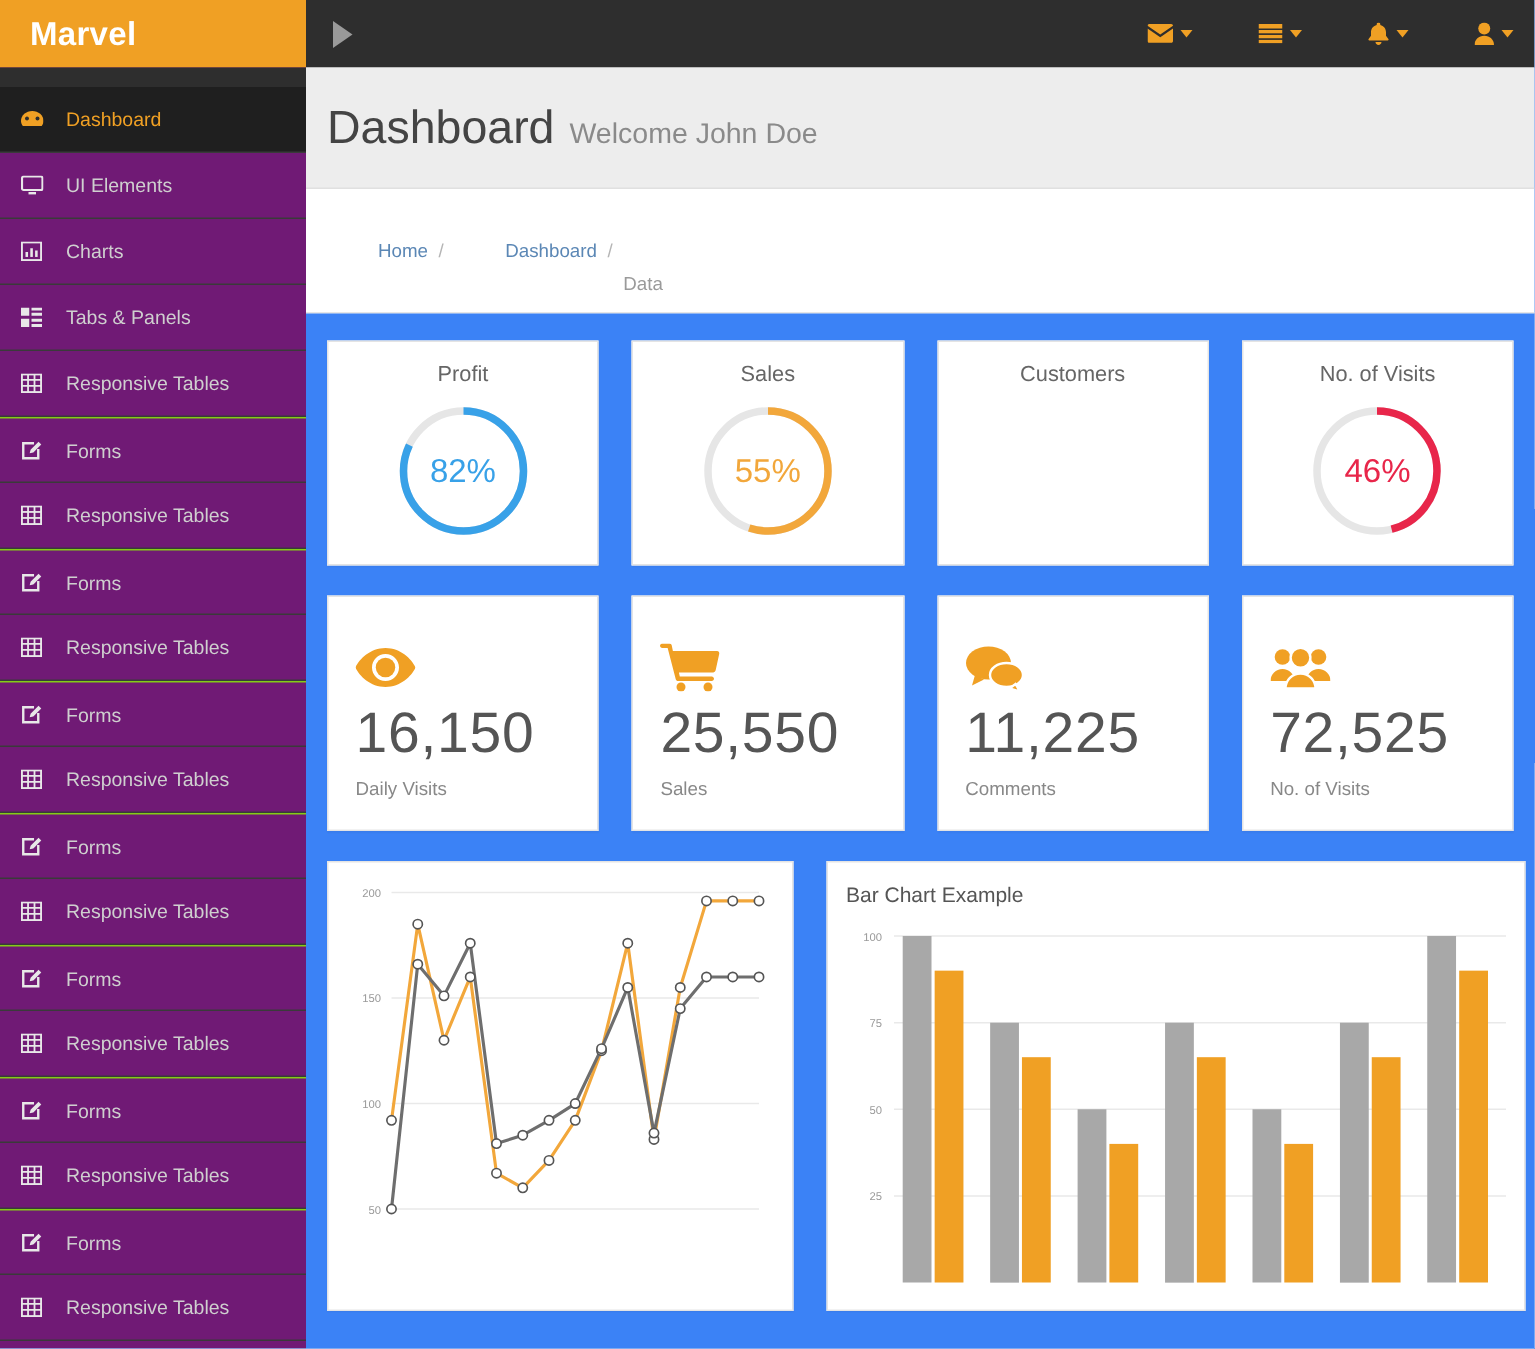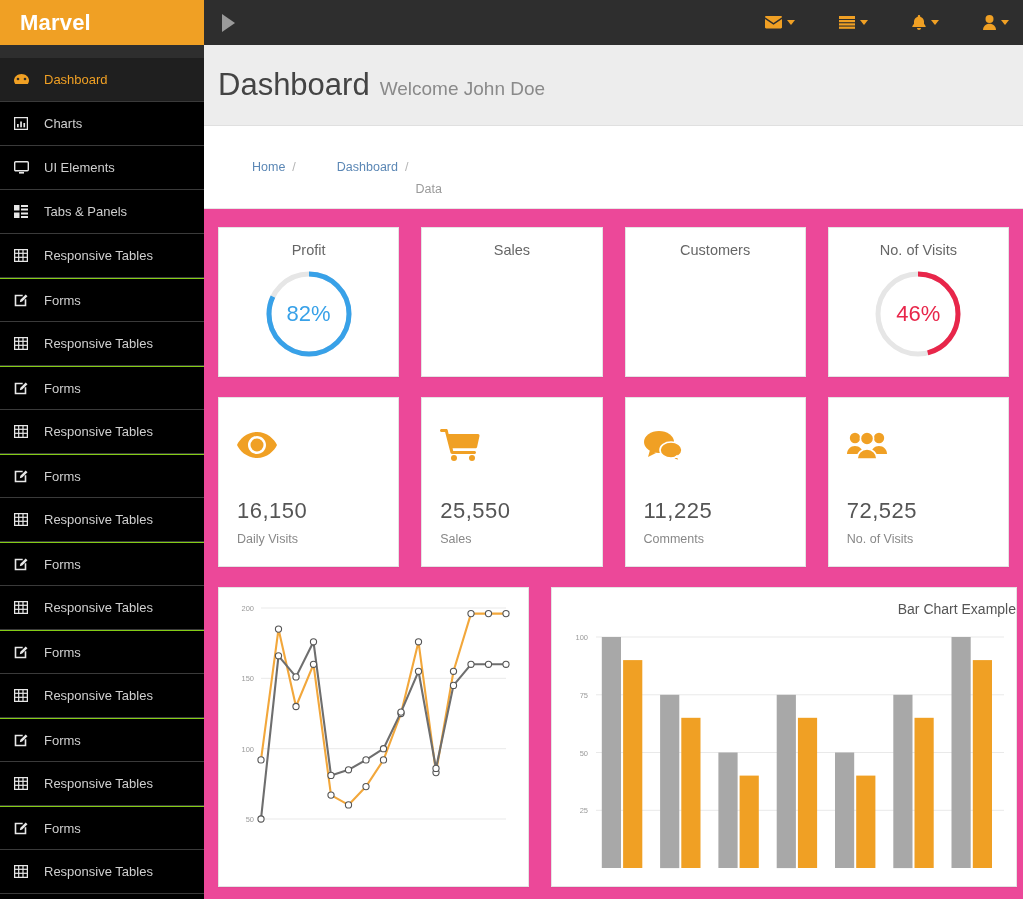--- a/index.html
+++ b/index.html
@@ -10,21 +10,21 @@
     color:#333;
     -webkit-font-smoothing:antialiased;
   }
 
   
   .app { display:flex; width:1023px; height:899px; }
 
   
   .sidebar {
     width:204px; flex:0 0 204px; height:899px;
-    background:#000000;
+    background:#701a75;
     overflow:hidden;
     position:relative;
   }
   .brand {
     height:45px;
     background:#f0a024;
     display:flex; align-items:center;
     padding-left:20px;
   }
   .brand-text {
@@ -106,21 +106,21 @@
     font-size:12.5px;
     display:flex; align-items:center; gap:7px;
     border-bottom:1px solid #e6e6e6;
   }
   .crumb-link { color:#5b87b5; cursor:pointer;margin-left:34px; }
   .crumb-sep { color:#b5b5b5; }
   .crumb-cur { color:#9a9a9a;margin-top:44px; }
 
   .content {
     flex:1;
-    background:#ec4899;
+    background:#3b82f6;
     padding:18px 14px 16px 14px;
     overflow:hidden;
   }
 
   .row { display:flex; gap:22px; margin-bottom:20px; }
   .card {
     background:#ffffff;
     border:1px solid #e4e4e4;
     flex:1;
     box-shadow:0 1px 1px rgba(0,0,0,.04);
@@ -135,30 +135,30 @@
     position:absolute; inset:0;
     display:flex; align-items:center; justify-content:center;
     font-size:22px; font-weight:400;text-align:center;
   }
 
   
   .stat-card { padding:24px 0 20px 18px; }
   .stat-ico { color:#f0a024; height:46px; display:flex; align-items:center; }
   .stat-ico svg { display:block; }
   .stat-num {
-    font-size:22px; color:#555; font-weight:300;
-    margin-top:30px; letter-spacing:.5px;
+    font-size:38px; color:#555; font-weight:300;
+    letter-spacing:.5px;
   }
   .stat-label { font-size:12.5px; color:#888; margin-top:8px; }
 
   
   .charts-row { display:flex; gap:22px; }
   .chart-card { background:#fff; border:1px solid #e4e4e4; box-shadow:0 1px 1px rgba(0,0,0,.04); }
   .chart-card.line-card { width:311px; flex:0 0 311px; height:300px; }
-  .chart-card.bar-card  { flex:1; height:300px;text-align:right; }
+  .chart-card.bar-card  { flex:1; height:300px; }
   .chart-title { font-size:14px; color:#555; padding:13px 0 0 12px; }
   .chart-body { padding:6px 8px 0 4px; }
   .chart-body svg { display:block; }
   .axis-lbl { font-size:7.5px; fill:#9a9a9a; font-family:"Liberation Sans", sans-serif; }
   .grid-line { stroke:#e9e9e9; stroke-width:1; }
 </style>
 </head>
 <body>
 
 <div class="app">
@@ -174,37 +174,37 @@
             <svg width="15" height="12" viewBox="0 0 15 12">
               <path fill="currentColor" d="M7.5 0C3.4 0 0 2.9 0 6.5c0 1.3.4 2.5 1.2 3.5h12.6c.8-1 1.2-2.2 1.2-3.5C15 2.9 11.6 0 7.5 0z"></path>
               <circle cx="4" cy="5" r="1.3" fill="#2e2e2e"></circle>
               <circle cx="11" cy="5" r="1.3" fill="#2e2e2e"></circle>
             </svg>
           </span>
           <span class="nav-label">Dashboard</span>
         </div>
         <div class="nav-item">
           <span class="nav-ico">
+            <svg width="15" height="13" viewBox="0 0 15 13">
+              <rect x="0.7" y="0.7" width="13.6" height="9" rx="1" fill="none" stroke="currentColor" stroke-width="1.4"></rect>
+              <rect x="5" y="11" width="5" height="1.6" fill="currentColor"></rect>
+            </svg>
+          </span>
+          <span class="nav-label">UI Elements</span>
+        </div>
+        <div class="nav-item">
+          <span class="nav-ico">
             <svg width="14" height="13" viewBox="0 0 14 13">
               <rect x="0.6" y="0.6" width="12.8" height="11.8" fill="none" stroke="currentColor" stroke-width="1.3"></rect>
               <rect x="3" y="7" width="1.7" height="3.3" fill="currentColor"></rect>
               <rect x="6.2" y="4.5" width="1.7" height="5.8" fill="currentColor"></rect>
               <rect x="9.4" y="6" width="1.7" height="4.3" fill="currentColor"></rect>
             </svg>
           </span>
           <span class="nav-label">Charts</span>
-        </div>
-        <div class="nav-item">
-          <span class="nav-ico">
-            <svg width="15" height="13" viewBox="0 0 15 13">
-              <rect x="0.7" y="0.7" width="13.6" height="9" rx="1" fill="none" stroke="currentColor" stroke-width="1.4"></rect>
-              <rect x="5" y="11" width="5" height="1.6" fill="currentColor"></rect>
-            </svg>
-          </span>
-          <span class="nav-label">UI Elements</span>
         </div>
         <div class="nav-item">
           <span class="nav-ico">
             <svg width="14" height="13" viewBox="0 0 14 13">
               <rect x="0" y="0" width="5.5" height="5.5" fill="currentColor"></rect>
               <rect x="7" y="0" width="7" height="2" fill="currentColor"></rect>
               <rect x="7" y="3.5" width="7" height="2" fill="currentColor"></rect>
               <rect x="0" y="7.5" width="5.5" height="5.5" fill="currentColor"></rect>
               <rect x="7" y="7.5" width="7" height="2" fill="currentColor"></rect>
               <rect x="7" y="11" width="7" height="2" fill="currentColor"></rect>
@@ -445,20 +445,27 @@
             <div class="donut-wrap">
               <svg width="92" height="92" viewBox="0 0 92 92">
                 <circle cx="46" cy="46" r="40" fill="none" stroke="#e6e6e6" stroke-width="5"></circle>
                 <circle cx="46" cy="46" r="40" fill="none" stroke="#38a1e8" stroke-width="5" stroke-linecap="butt" stroke-dasharray="206.09 251.33"></circle>
               </svg>
               <div class="donut-val" style="color:#38a1e8">82%</div>
             </div>
           </div>
           <div class="card donut-card">
             <div class="donut-title">Sales</div>
+            <div class="donut-wrap">
+              <svg width="92" height="92" viewBox="0 0 92 92">
+                <circle cx="46" cy="46" r="40" fill="none" stroke="#e6e6e6" stroke-width="5"></circle>
+                <circle cx="46" cy="46" r="40" fill="none" stroke="#f2a73b" stroke-width="5" stroke-linecap="butt" stroke-dasharray="138.23 251.33"></circle>
+              </svg>
+              <div class="donut-val" style="color:#f2a73b">55%</div>
+            </div>
           </div>
           <div class="card donut-card">
             <div class="donut-title">Customers</div>
           </div>
           <div class="card donut-card">
             <div class="donut-title">No. of Visits</div>
             <div class="donut-wrap">
               <svg width="92" height="92" viewBox="0 0 92 92">
                 <circle cx="46" cy="46" r="40" fill="none" stroke="#e6e6e6" stroke-width="5"></circle>
                 <circle cx="46" cy="46" r="40" fill="none" stroke="#e8264a" stroke-width="5" stroke-linecap="butt" stroke-dasharray="115.61 251.33"></circle>

